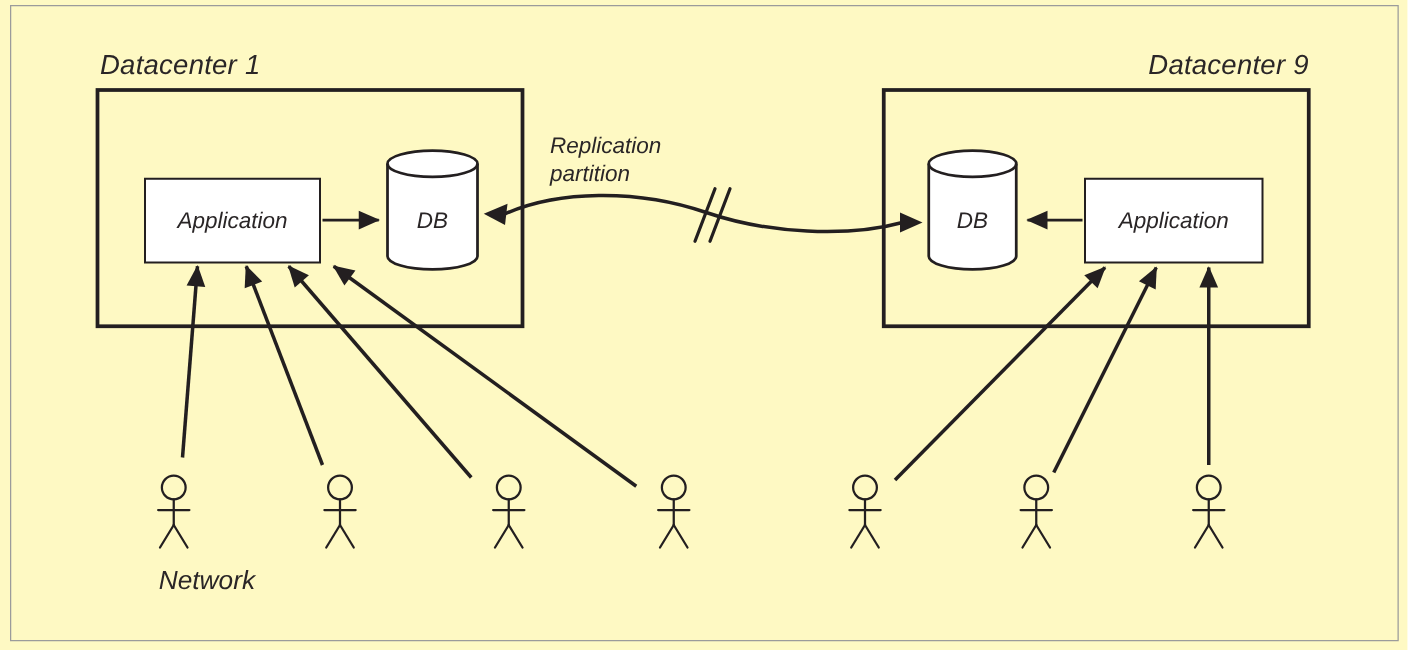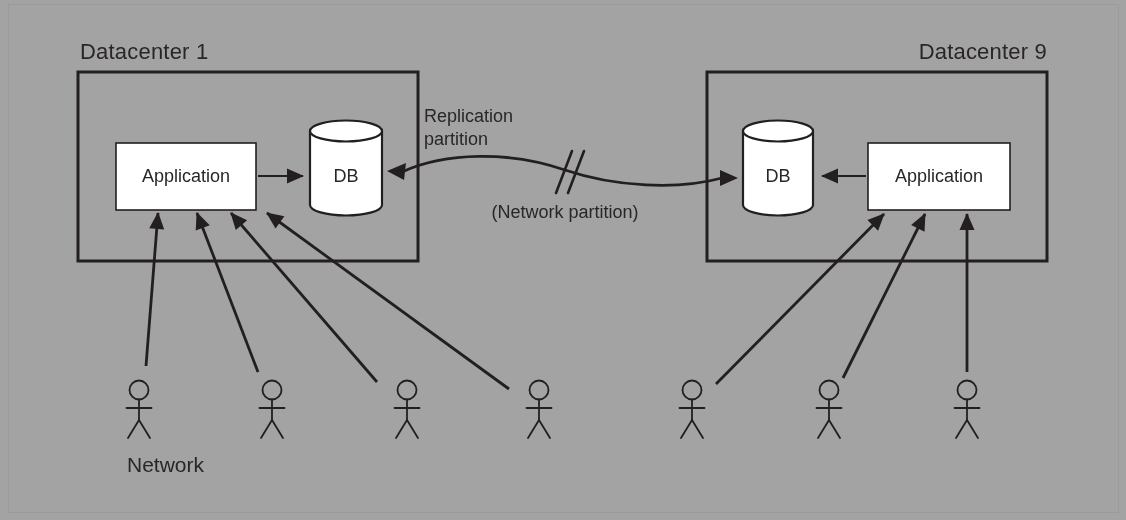--- a/index.html
+++ b/index.html
@@ -5,22 +5,23 @@
   html, body {
     margin: 0;
     padding: 0;
     background: #ffffff;
     font-family: "Liberation Sans", sans-serif;
   }
   .canvas {
     position: relative;
     width: 1126px;
     height: 520px;
-    background: #a3a3a3;
+    background: #fef9c3;
     overflow: hidden;
+    font-style: italic;
   }
   .frame {
     position: absolute;
     left: 8px;
     top: 4px;
     width: 1109px;
     height: 507px;
     border: 1px solid #9b9b9b;
   }
   svg.art {
@@ -128,23 +129,22 @@
   <div class="lbl dc-title" style="left:877px; top:39px; width:170px; text-align:right;">Datacenter 9</div>
 
   <div class="lbl box-label" style="left:116px; top:143px; width:140px; height:67px;">Application</div>
 
   <div class="lbl box-label" style="left:868px; top:143px; width:142px; height:67px;">Application</div>
 
   <div class="lbl box-label" style="left:310px; top:146px; width:72px; height:60px;">DB</div>
 
   <div class="lbl box-label" style="left:743px; top:146px; width:70px; height:60px;">DB</div>
 
-  <div class="lbl two-line" style="left:424px; top:105px;">
+  <div class="lbl two-line" style="left:440px; top:105px;">
     <div>Replication</div>
     <div>partition</div>
   </div>
 
   <div class="lbl two-line centered" style="left:445px; top:201px; width:240px;">
-    <div>(Network partition)</div>
   </div>
 
   <div class="lbl clients-label" style="left:127px; top:453px;">Network</div>
 </div>
 
 </body></html>

